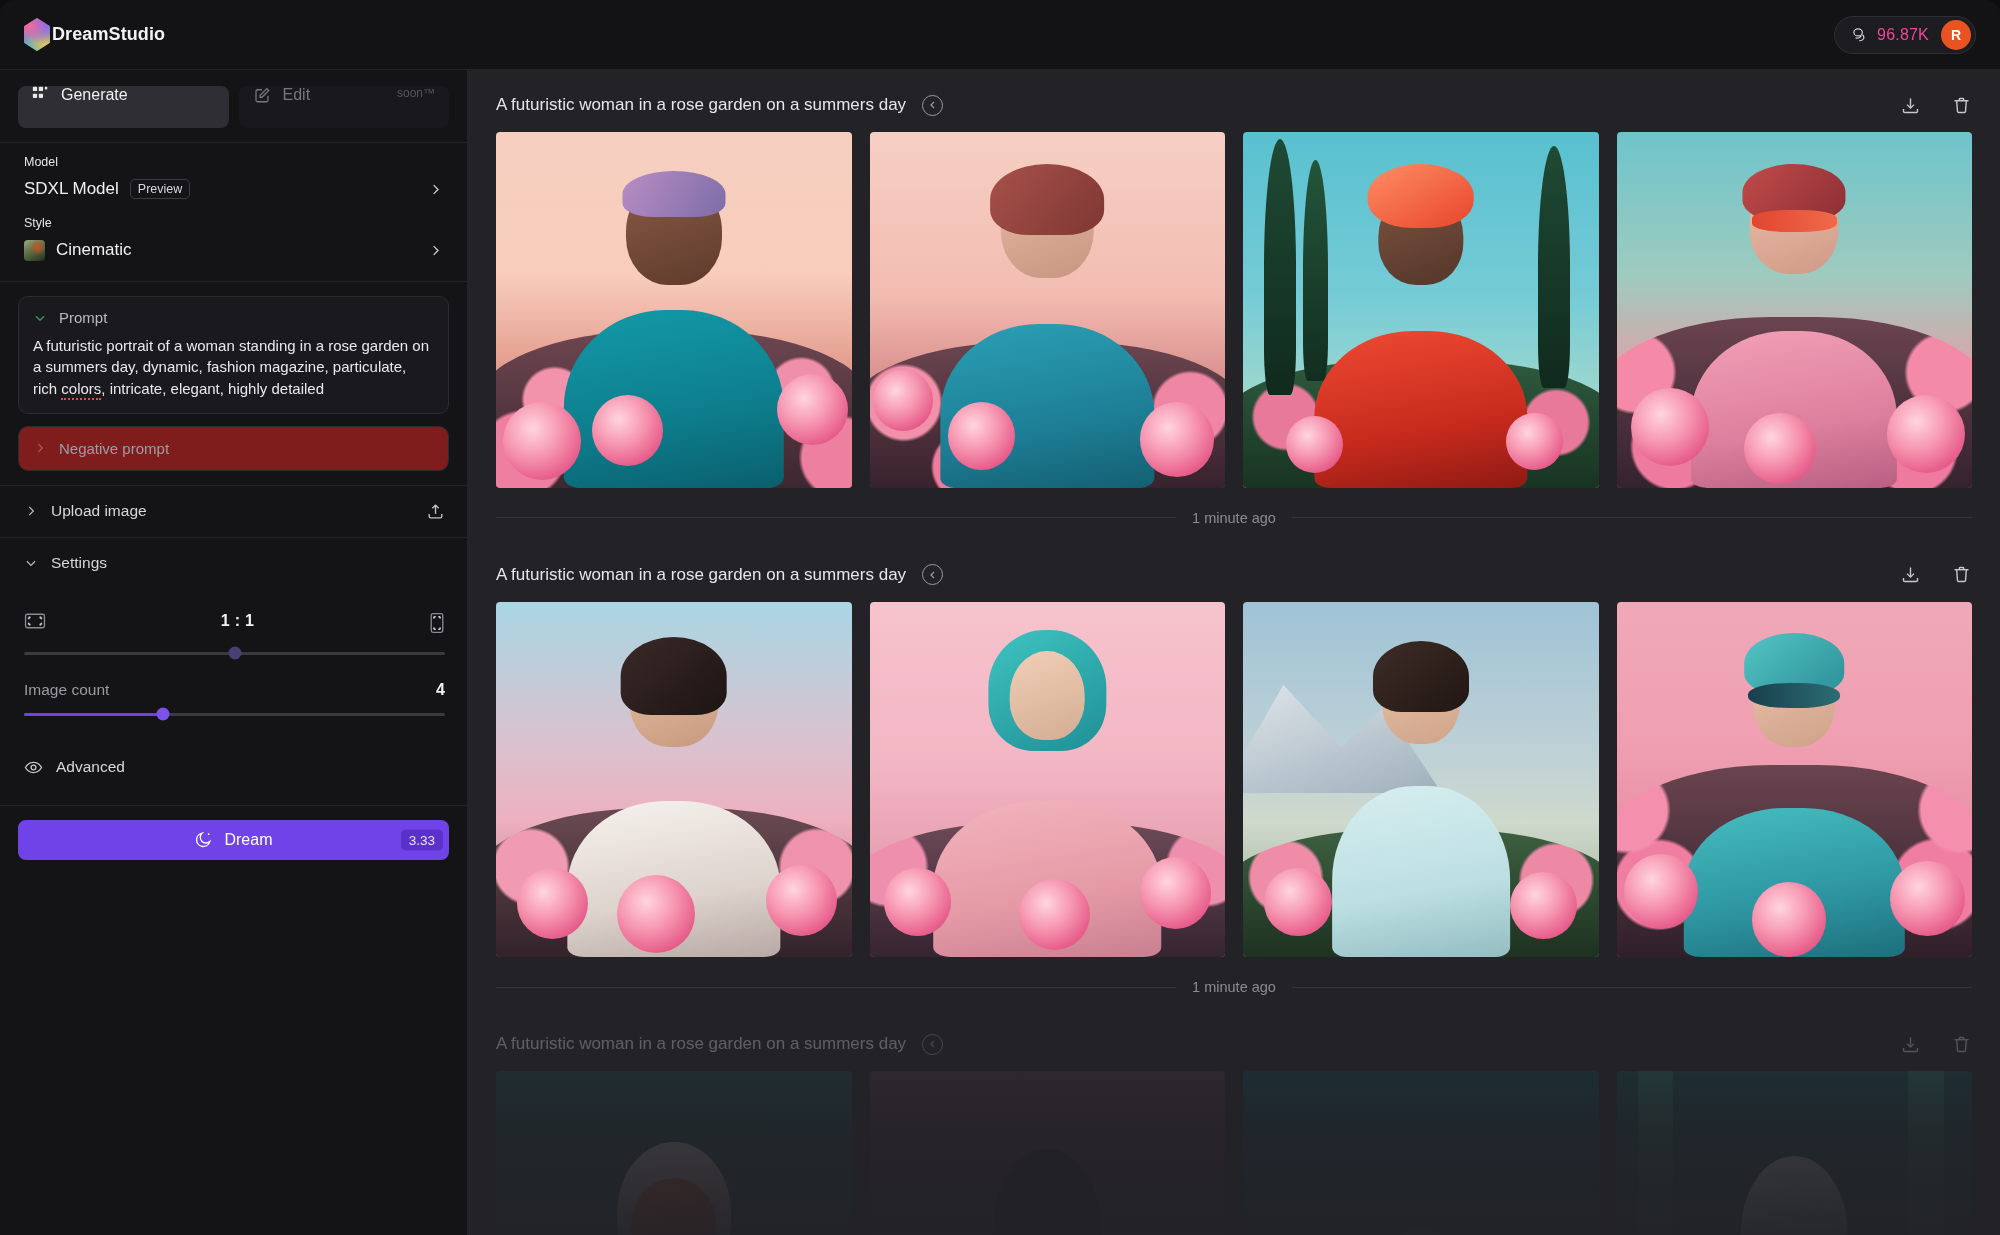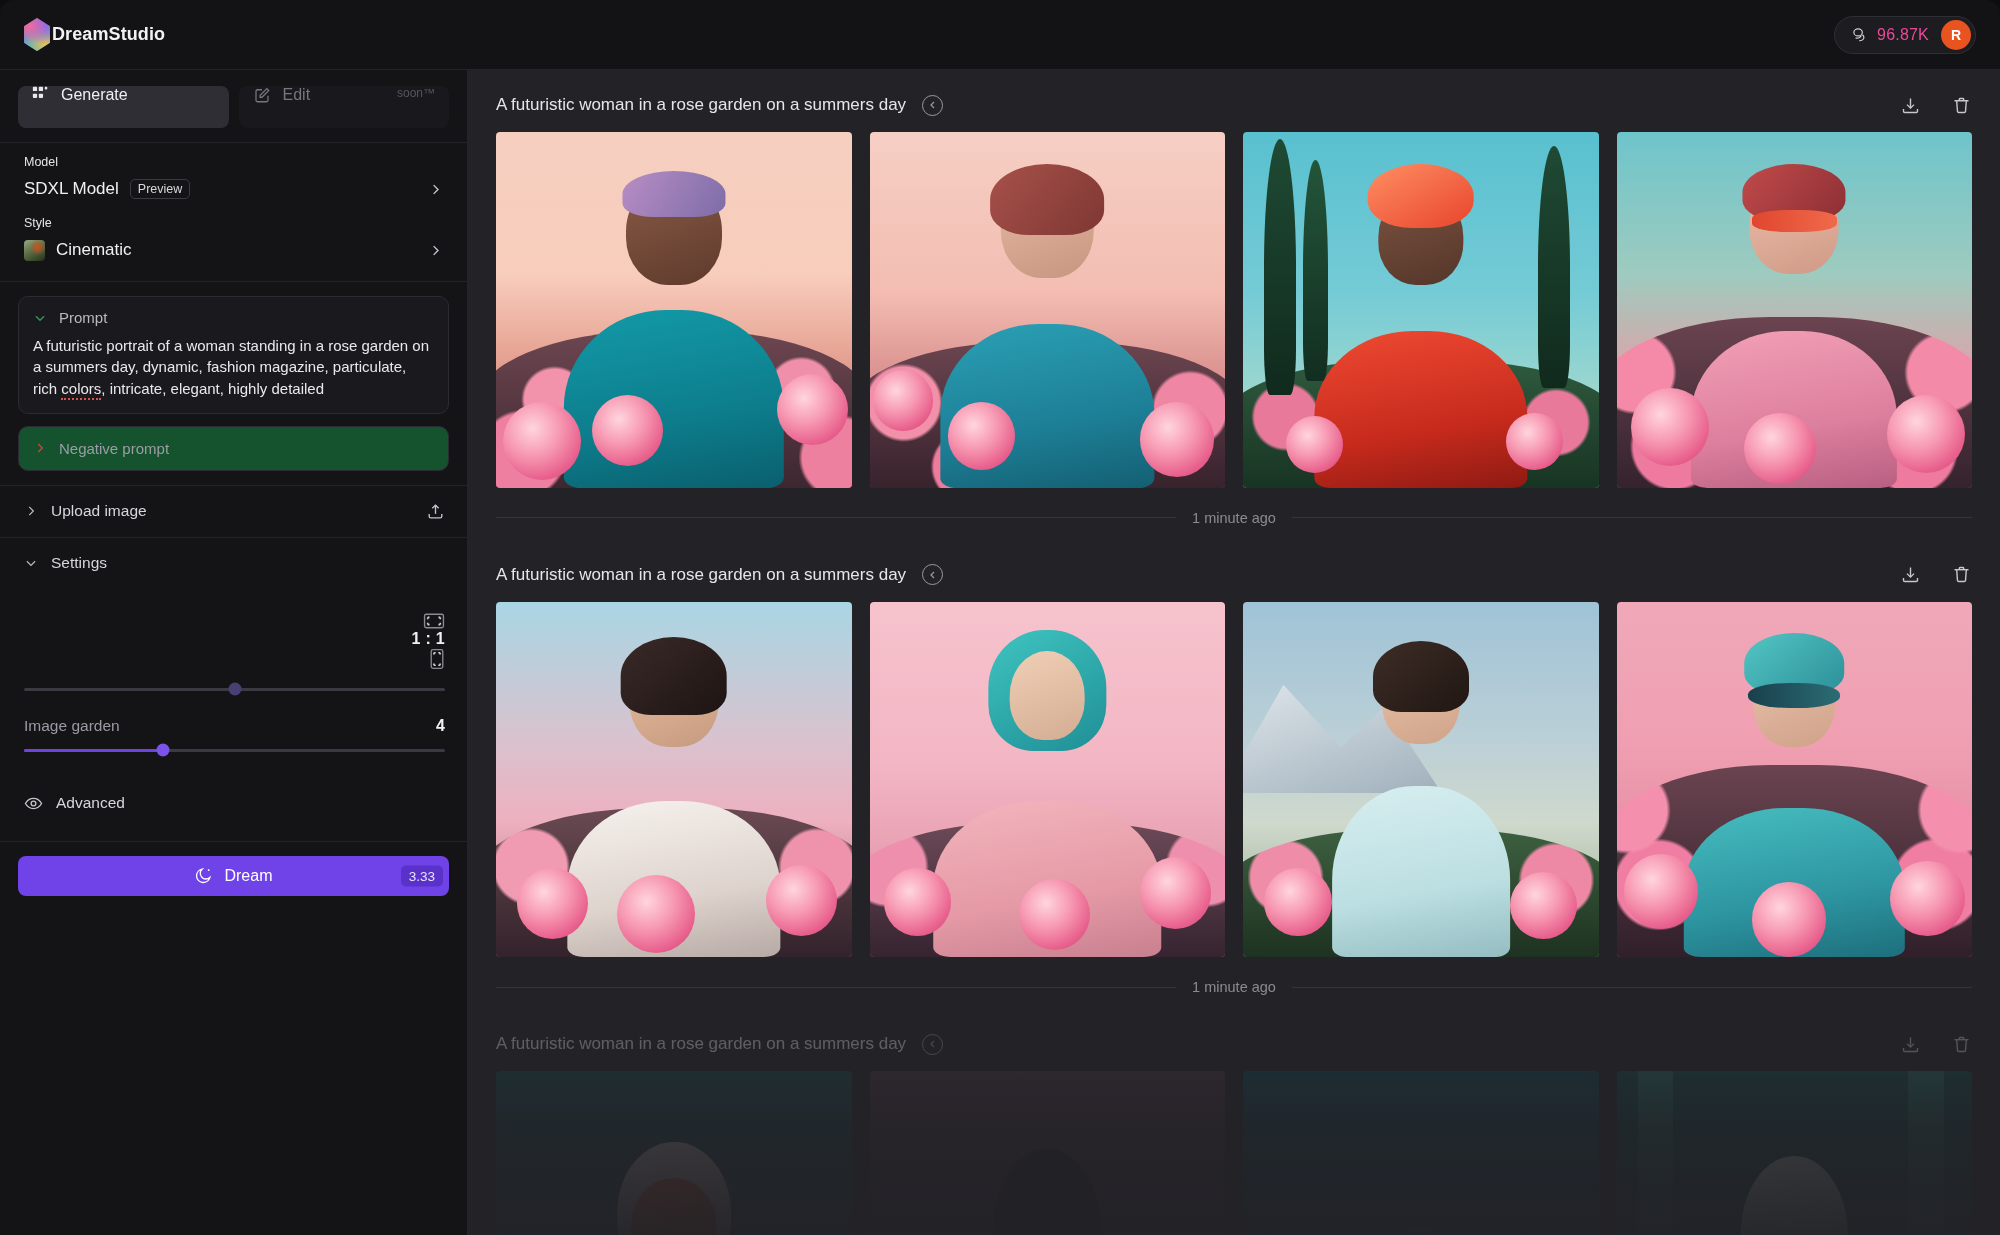--- a/index.html
+++ b/index.html
@@ -123,39 +123,38 @@
   .prompt-head {
     display:flex; align-items:center; gap:12px;
     font-size:15px; color:#b9b9c1; margin-bottom:9px;
   }
   .prompt-text {
     font-size:15px; line-height:1.42; color:#e9e9ed;
   }
   .spell { border-bottom:2px dotted #d9534f; padding-bottom:1px; }
   .neg-card {
     margin:12px 18px 0 18px;
-    background:#14532d; border:1px solid #2b2b32;
+    background:#7f1d1d; border:1px solid #2b2b32;
     border-radius:10px; padding:13px 14px;
     display:flex; align-items:center; gap:12px;
     font-size:15px; color:#9c9ca6;
   }
 
   .row-item {
     margin:0 0 0 0; padding:16px 22px 16px 24px;
     display:flex; align-items:center; gap:13px;
     font-size:15.5px; color:#d6d6dc;
     border-top:1px solid #232329;
   }
   .row-item .spacer { margin-left:auto; }
 
   .settings-body { padding:10px 22px 0 24px; }
   .ar-row {
-    display:flex; align-items:flex-end; justify-content:space-between;
+    display:flex; align-items:flex-start; justify-content:space-between;
     padding:14px 0 6px 0;
-    flex-direction:column;
   }
   .ar-label { font-size:16px; color:#f0f0f2; font-weight:bold; letter-spacing:.3px; }
   .slider-track {
     position:relative; height:3px; background:#3a3a42; border-radius:2px;
     margin:12px 0 4px 0;
   }
   .slider-fill { position:absolute; left:0; top:0; bottom:0; background:#6d44e0; border-radius:2px; }
   .slider-thumb {
     position:absolute; top:50%; width:13px; height:13px;
     border-radius:50%; background:#7b53ea; transform:translate(-50%,-50%);
@@ -388,21 +387,21 @@
               <rect x="2.5" y="1.5" width="13" height="21" rx="2"></rect>
               <path d="M5.5 5h2M5.5 5v2M12.5 5h-2M12.5 5v2M5.5 19h2M5.5 19v-2M12.5 19h-2M12.5 19v-2" stroke="#d0d0d8" stroke-width="1.8"></path>
             </svg>
           </span>
         </div>
         <div class="slider-track">
           <div class="slider-thumb dim" style="left:50%"></div>
         </div>
 
         <div class="count-row">
-          <span class="count-label">Image garden</span>
+          <span class="count-label">Image count</span>
           <span class="count-val">4</span>
         </div>
         <div class="slider-track" style="margin-top:14px;">
           <div class="slider-fill" style="width:33%"></div>
           <div class="slider-thumb" style="left:33%"></div>
         </div>
       </div>
 
       <div class="row-item" style="margin-top:22px;border-top:none;">
         <span class="ico">

